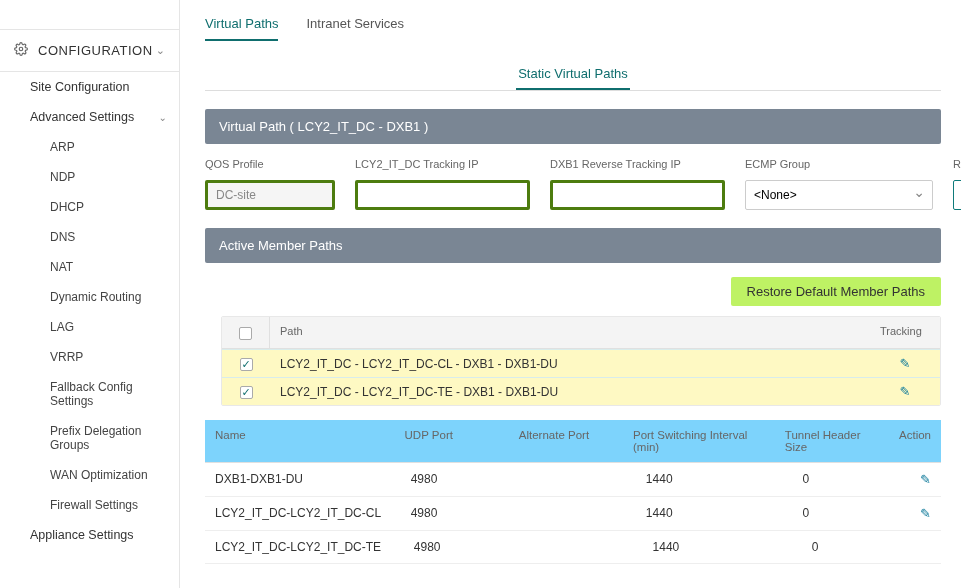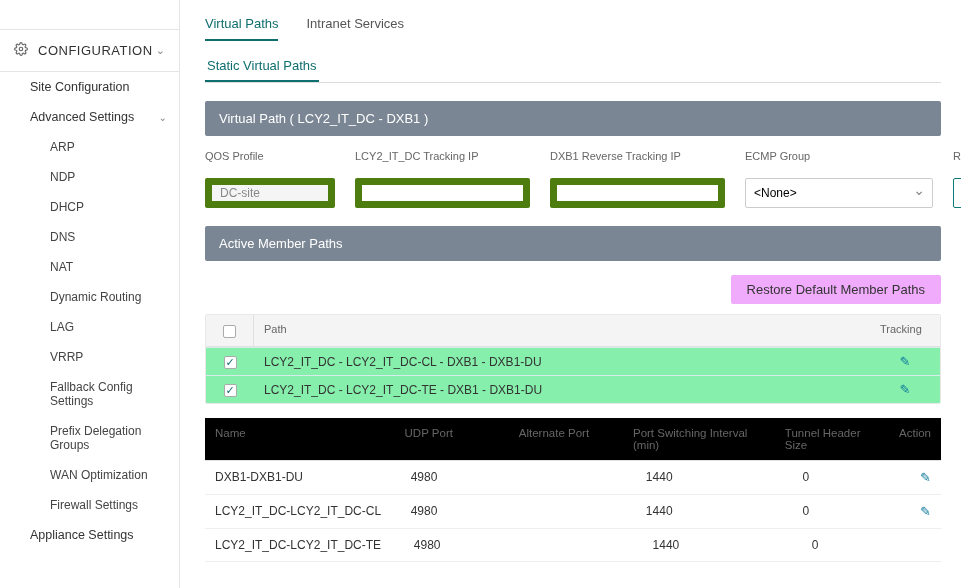--- a/index.html
+++ b/index.html
@@ -79,22 +79,23 @@
       color: #555;
       cursor: pointer;
     }
     .top-tab.active {
       color: #0f6e6e;
       border-bottom: 2px solid #0f6e6e;
       font-weight: 500;
     }
     .sub-tabs {
       display: flex;
-      margin-top: 10px;
+      margin-top: 18px;
       border-bottom: 1px solid #ddd;
+      justify-content: center;
     }
     .sub-tab {
       padding: 6px 2px 7px 2px;
       font-size: 13px;
       color: #0f6e6e;
       cursor: pointer;
       border-bottom: 2px solid #0f6e6e;
     }
     .section-bar {
       background: #7a8694;
@@ -104,24 +105,24 @@
       margin-top: 18px;
       border-radius: 2px;
     }
     .form-row {
       display: flex;
       gap: 20px;
       margin-top: 14px;
       align-items: flex-end;
     }
     .form-field { display: flex; flex-direction: column; }
-    .form-label { font-size: 11px; color: #666; margin-bottom: 16px; }
+    .form-label { font-size: 11px; color: #666; margin-bottom: 10px; }
     .form-input {
       height: 30px;
-      border: 7px solid #4d7c0f;
+      border: 3px solid #4d7c0f;
       border-radius: 2px;
       padding: 0 8px;
       font-size: 12px;
       background: #fff;
     }
     .form-input.readonly { background: #f5f5f5; color: #888; }
     .form-input.active { border: 1px solid #0f7a7a; selection-color:#ccc; }
     .form-select {
       height: 30px;
       border: 1px solid #ccc;
@@ -150,39 +151,40 @@
       justify-content: flex-end;
       margin-top: 14px;
     }
     .btn {
       padding: 7px 16px;
       font-size: 13px;
       border: none;
       border-radius: 2px;
       cursor: pointer;
     }
-    .btn.light { background: #f0abfc; color: #333; }
+    .btn.light { background: #bef264; color: #333; }
     
     .paths-table {
       margin-top: 10px;
       border: 1px solid #e8e8e8;
       border-radius: 2px;
       overflow: hidden;
+      margin-left: 16px;
     }
     .paths-head {
       display: flex;
       background: #f4f4f4;
       border-bottom: 1px solid #e0e0e0;
     }
     .paths-head .chk-col { width: 48px; padding: 8px 0; text-align: center; border-right: 1px solid #e0e0e0; }
     .paths-head .path-col { flex: 1; padding: 8px 10px; font-size: 11px; color: #666; }
     .paths-head .act-col { width: 70px; padding: 8px 10px; font-size: 11px; color: #666; }
     .paths-row {
       display: flex;
-      background: #86efac;
+      background: #fef9c3;
       border-top: 1px solid #d8ecec;
       align-items: center;
     }
     .paths-row .chk-col { width: 48px; padding: 6px 0; text-align: center; }
     .paths-row .path-col { flex: 1; padding: 6px 10px; font-size: 12px; color: #333; }
     .paths-row .act-col { width: 70px; padding: 6px 10px; text-align: center; }
     .chk-box {
       display: inline-block;
       width: 13px; height: 13px;
       border: 1px solid #aaa;
@@ -198,21 +200,21 @@
       display: block;
       text-align: center;
     }
     .pencil { color: #0f7a9a; font-size: 13px; cursor: pointer; }
     
     .wan-table {
       margin-top: 14px;
     }
     .wan-head {
       display: flex;
-      background: #000000;
+      background: #7dd3fc;
       border-bottom: 1px solid #e0e0e0;
     }
     .wan-head > div, .wan-row > div {
       padding: 9px 10px;
       font-size: 11.5px;
     }
     .wan-head > div { color: #666; }
     .wan-row { display: flex; border-bottom: 1px solid #eee; }
     .wan-row > div { font-size: 12px; color: #333; }
     .wan-c1 { width: 200px; }

